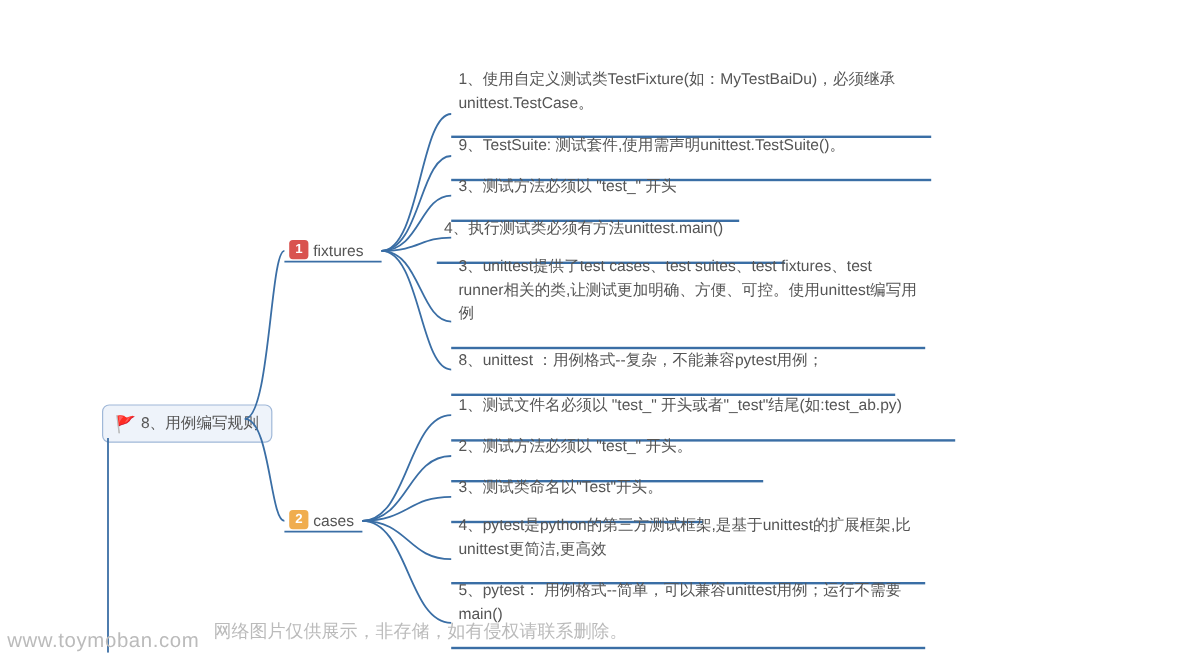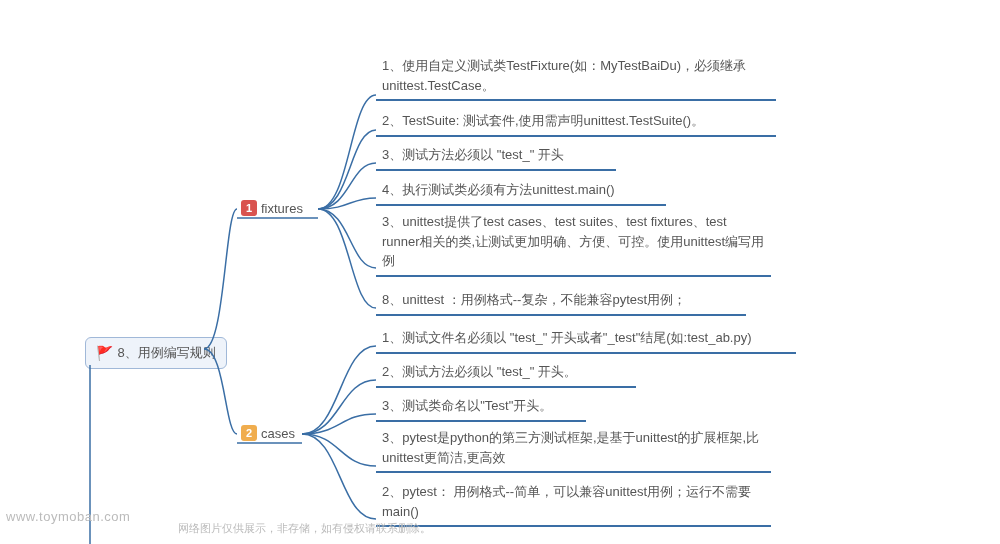--- a/index.html
+++ b/index.html
@@ -3,56 +3,56 @@
 <meta charset="utf-8">
 <style>
 *{box-sizing:border-box;margin:0;padding:0}
 body{font-family:"Microsoft YaHei",Arial,sans-serif;font-size:13px;color:#555;width:1000px;height:544px;position:relative;background:#fff;overflow:hidden}
 .root{position:absolute;left:85px;top:337px;border:1px solid #a0b8d8;border-radius:6px;padding:6px 10px;background:#eef3fa;display:flex;align-items:center;gap:4px}
 .flag{color:#c94a4a;font-size:14px}
 .branch{position:absolute;display:flex;align-items:center;gap:4px;padding:2px 4px}
 .num-badge{display:inline-flex;align-items:center;justify-content:center;width:16px;height:16px;border-radius:3px;color:#fff;font-size:11px;font-weight:bold}
 .b1{background:#d9534f}
 .b2{background:#f0ad4e}
-.leaf{position:absolute;border-bottom:2px solid #3a6ea5;padding:2px 6px 4px 6px;line-height:1.5;color:#555}
+.leaf{position:absolute;border-bottom:2px solid #3a6ea5;padding:2px 6px 18px 6px;line-height:1.5;color:#555}
 svg.conn{position:absolute;left:0;top:0;pointer-events:none}
 svg.conn path{fill:none;stroke:#3a6ea5;stroke-width:1.5}
-.watermark{position:absolute;left:6px;bottom:20px;font-size:13px;color:#bbb;letter-spacing:.5px}
-.note{position:absolute;left:178px;bottom:8px;font-size:11px;color:#bbb}
+.watermark{position:absolute;left:6px;bottom:0;font-size:17px;color:#bbb;letter-spacing:.5px}
+.note{position:absolute;left:178px;bottom:8px;font-size:15px;color:#bbb}
 </style>
 </head>
 <body>
 
 <div class="root">
   <span class="flag">🚩</span>
   <span>8、用例编写规则</span>
 </div>
 
 <div class="branch" style="left:237px;top:198px">
   <span class="num-badge b1">1</span>
   <span>fixtures</span>
 </div>
 
 <div class="branch" style="left:237px;top:423px">
   <span class="num-badge b2">2</span>
   <span>cases</span>
 </div>
 
 <div class="leaf" style="left:376px;top:54px;width:400px">1、使用自定义测试类TestFixture(如：MyTestBaiDu)，必须继承unittest.TestCase。</div>
-<div class="leaf" style="left:376px;top:109px;width:400px">2、TestSuite: 测试套件,使用需声明unittest.TestSuite()。</div>
+<div class="leaf" style="left:376px;top:109px;width:400px">9、TestSuite: 测试套件,使用需声明unittest.TestSuite()。</div>
 <div class="leaf" style="left:376px;top:143px;width:240px">3、测试方法必须以 "test_" 开头</div>
-<div class="leaf" style="left:376px;top:178px;width:290px">4、执行测试类必须有方法unittest.main()</div>
+<div class="leaf" style="left:364px;top:178px;width:290px">4、执行测试类必须有方法unittest.main()</div>
 <div class="leaf" style="left:376px;top:210px;width:395px">3、unittest提供了test cases、test suites、test fixtures、test runner相关的类,让测试更加明确、方便、可控。使用unittest编写用例</div>
 <div class="leaf" style="left:376px;top:288px;width:370px">8、unittest ：用例格式--复杂，不能兼容pytest用例；</div>
 
 <div class="leaf" style="left:376px;top:326px;width:420px">1、测试文件名必须以 "test_" 开头或者"_test"结尾(如:test_ab.py)</div>
 <div class="leaf" style="left:376px;top:360px;width:260px">2、测试方法必须以 "test_" 开头。</div>
 <div class="leaf" style="left:376px;top:394px;width:210px">3、测试类命名以"Test"开头。</div>
-<div class="leaf" style="left:376px;top:426px;width:395px">3、pytest是python的第三方测试框架,是基于unittest的扩展框架,比unittest更简洁,更高效</div>
-<div class="leaf" style="left:376px;top:480px;width:395px">2、pytest：   用例格式--简单，可以兼容unittest用例；运行不需要main()</div>
+<div class="leaf" style="left:376px;top:426px;width:395px">4、pytest是python的第三方测试框架,是基于unittest的扩展框架,比unittest更简洁,更高效</div>
+<div class="leaf" style="left:376px;top:480px;width:395px">5、pytest：   用例格式--简单，可以兼容unittest用例；运行不需要main()</div>
 
 <svg class="conn" width="1000" height="544">
 
   <path d="M204 349 C225 349 225 209 237 209"></path>
   <path d="M204 349 C225 349 225 434 237 434"></path>
 
   <path d="M90 365 L90 544"></path>
 
   <path d="M237 218 L318 218"></path>
   <path d="M237 443 L302 443"></path>

